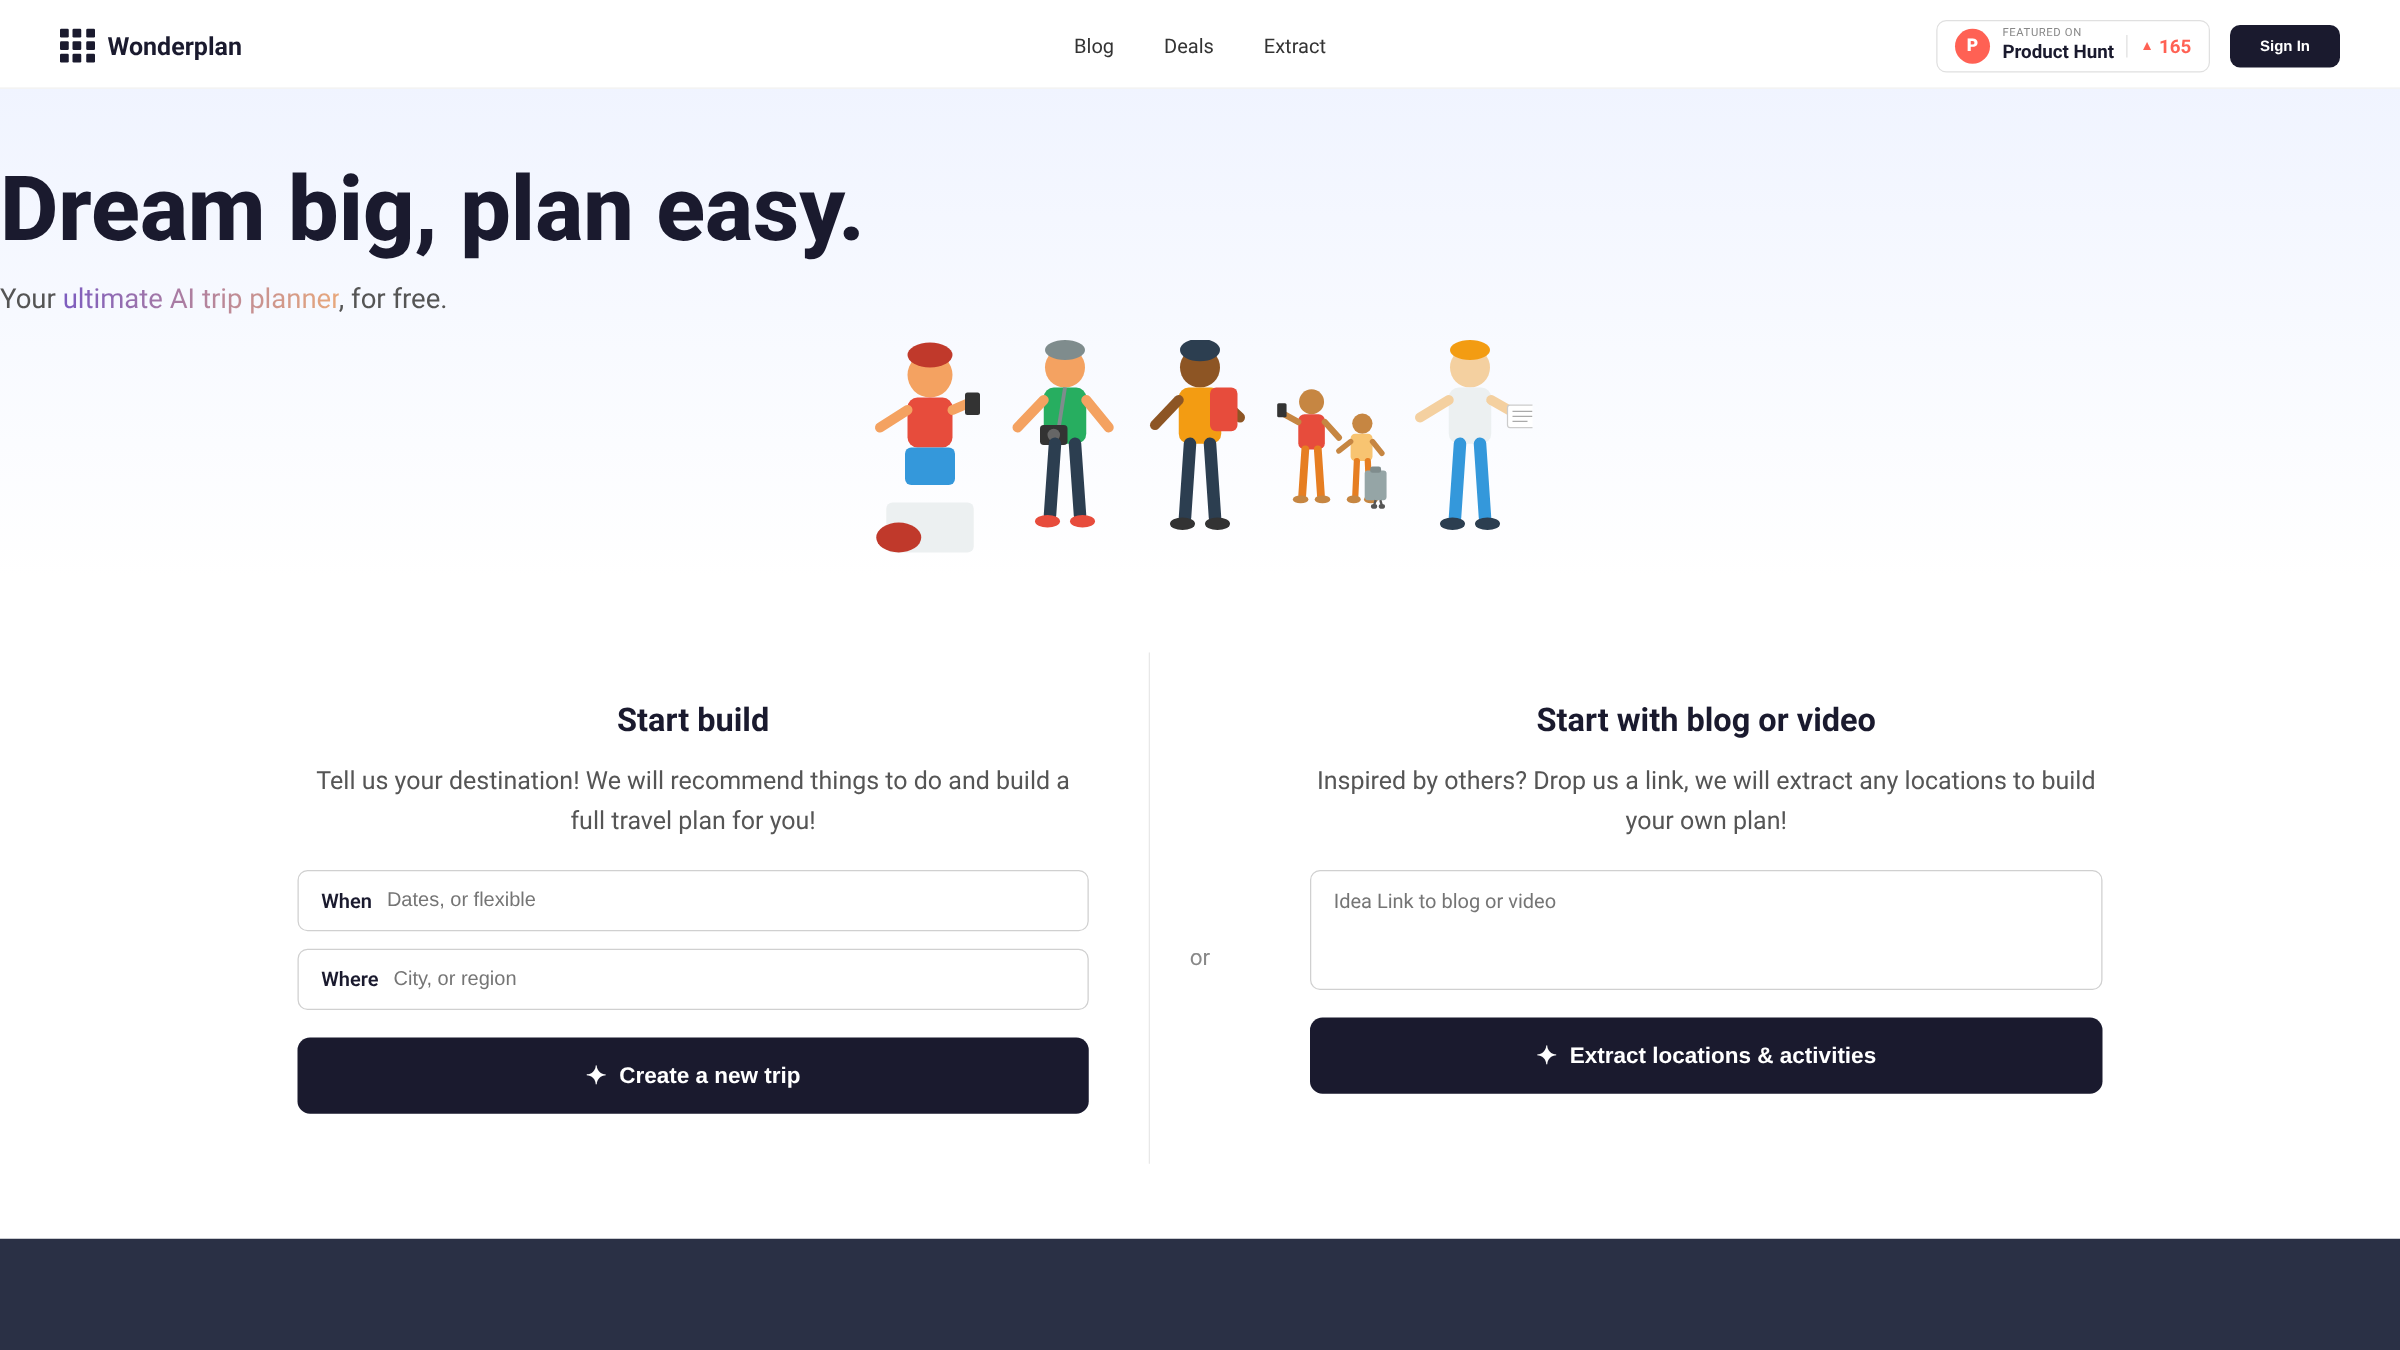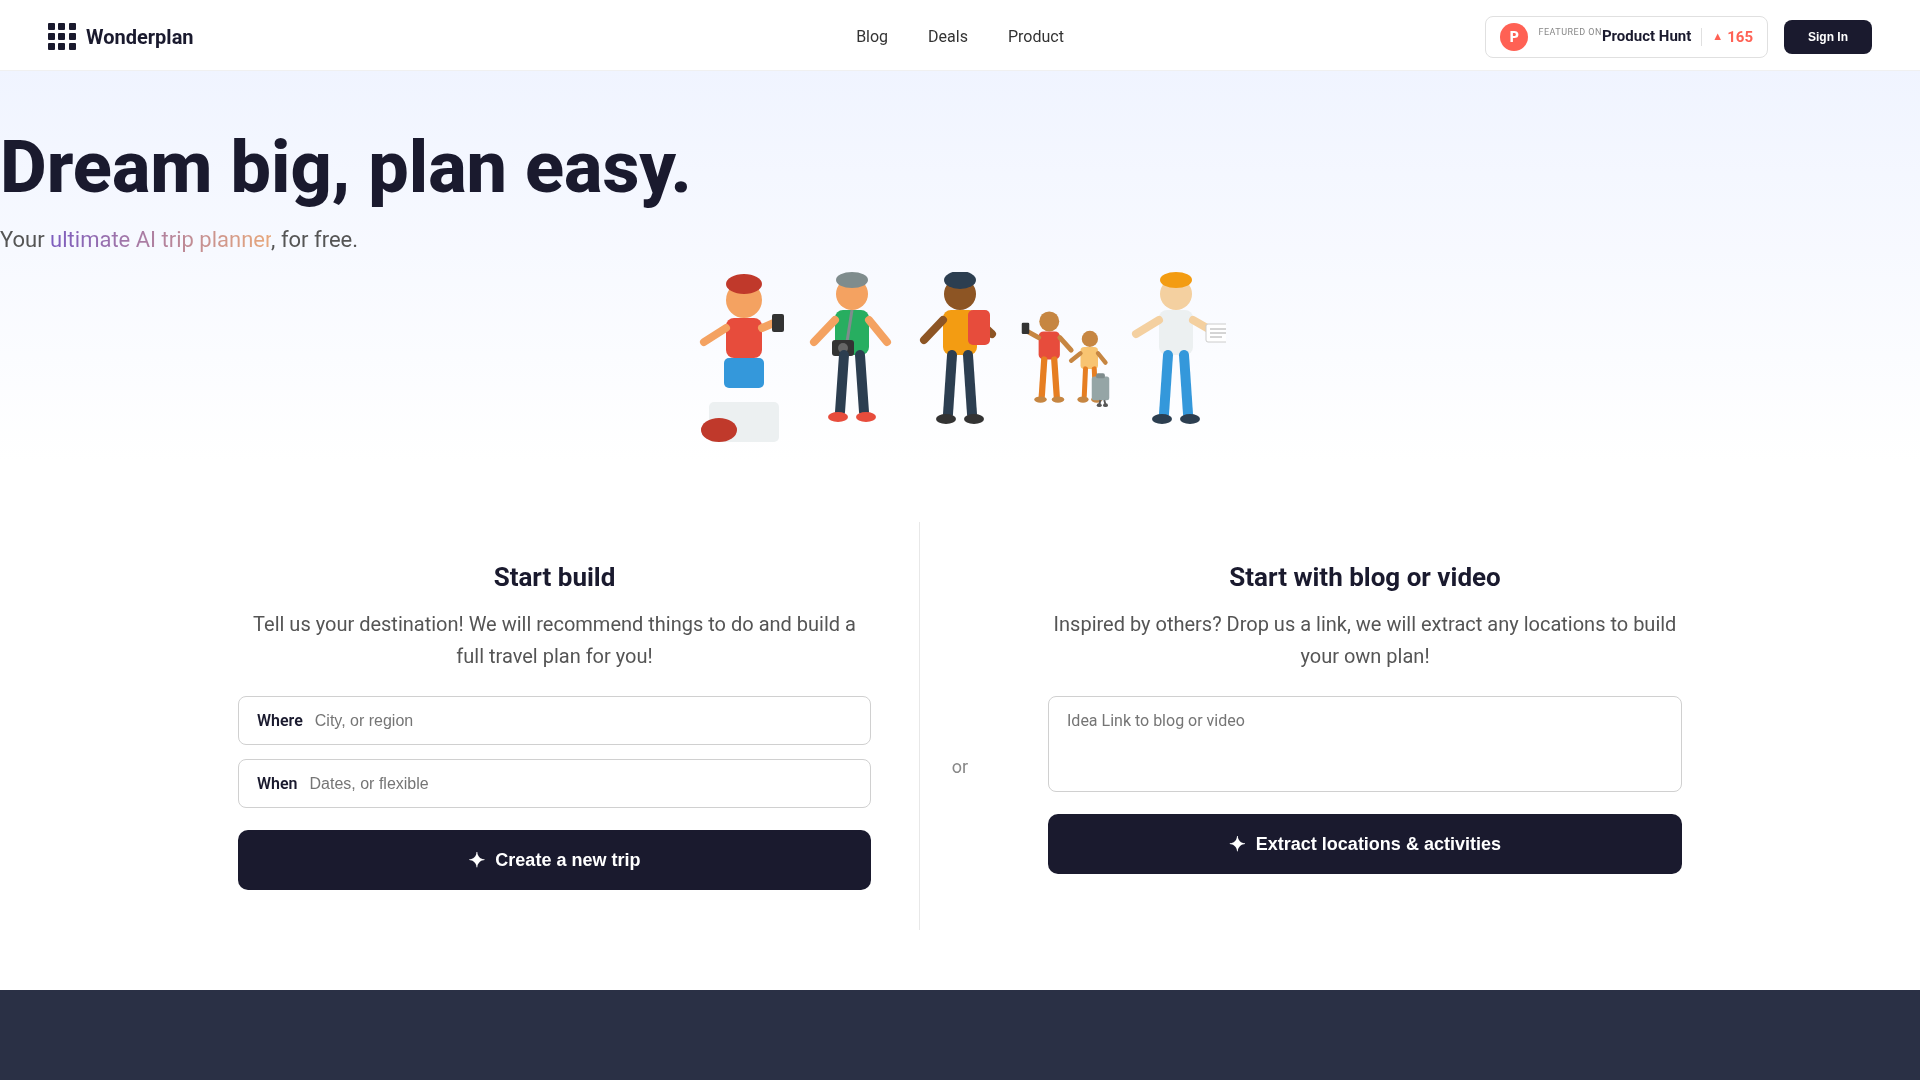--- a/index.html
+++ b/index.html
@@ -78,21 +78,21 @@
       border-radius: 50%;
       display: flex;
       align-items: center;
       justify-content: center;
       color: white;
       font-weight: 900;
       font-size: 14px;
     }
     .ph-text-block {
       display: flex;
-      flex-direction: row;
+      flex-direction: column;
       line-height: 1.1;
     }
     .ph-featured {
       font-size: 9px;
       color: #888;
       text-transform: uppercase;
       letter-spacing: 0.5px;
     }
     .ph-name {
       font-size: 15px;
@@ -305,21 +305,21 @@
       <div class="logo-dot"></div>
         <div class="logo-dot"></div>
         <div class="logo-dot"></div>
     </div>
     <span class="logo-text">Wonderplan</span>
   </div>
 
   <div class="nav-links">
     <a class="nav-link">Blog</a>
     <a class="nav-link">Deals</a>
-    <a class="nav-link">Product</a>
+    <a class="nav-link">Extract</a>
   </div>
 
   <div class="nav-right">
     <div class="product-hunt-badge">
       <div class="ph-logo">P</div>
       <div class="ph-text-block">
         <span class="ph-featured">FEATURED ON</span>
         <span class="ph-name">Product Hunt</span>
       </div>
       <div class="ph-count">
@@ -443,27 +443,27 @@
   </div>
 </section>
 
 <section class="cards-section">
 
   <div class="card card-left">
     <h2 class="card-title">Start build</h2>
     <p class="card-desc">Tell us your destination! We will recommend things to do and build a full travel plan for you!</p>
 
     <div class="input-field">
+      <span class="input-label">When</span>
+      <input type="text" placeholder="Dates, or flexible" style="">
+    </div>
+
+    <div class="input-field">
       <span class="input-label">Where</span>
       <input type="text" placeholder="City, or region" style="">
-    </div>
-
-    <div class="input-field">
-      <span class="input-label">When</span>
-      <input type="text" placeholder="Dates, or flexible" style="">
     </div>
 
     <button class="action-btn">
       <span class="sparkle-icon">✦</span>
       <span>Create a new trip</span>
     </button>
   </div>
 
   <div class="or-divider">
     <span>or</span>

